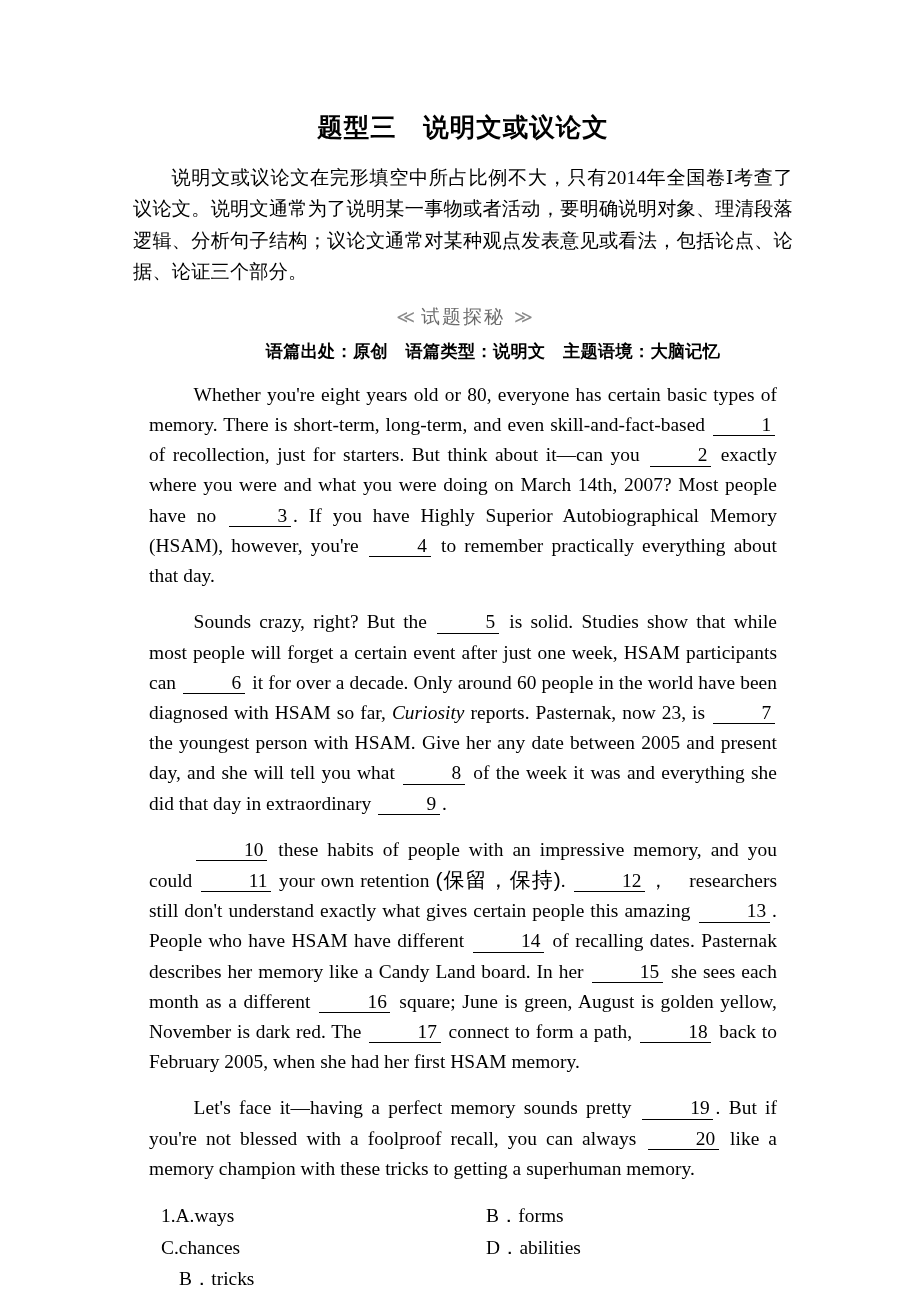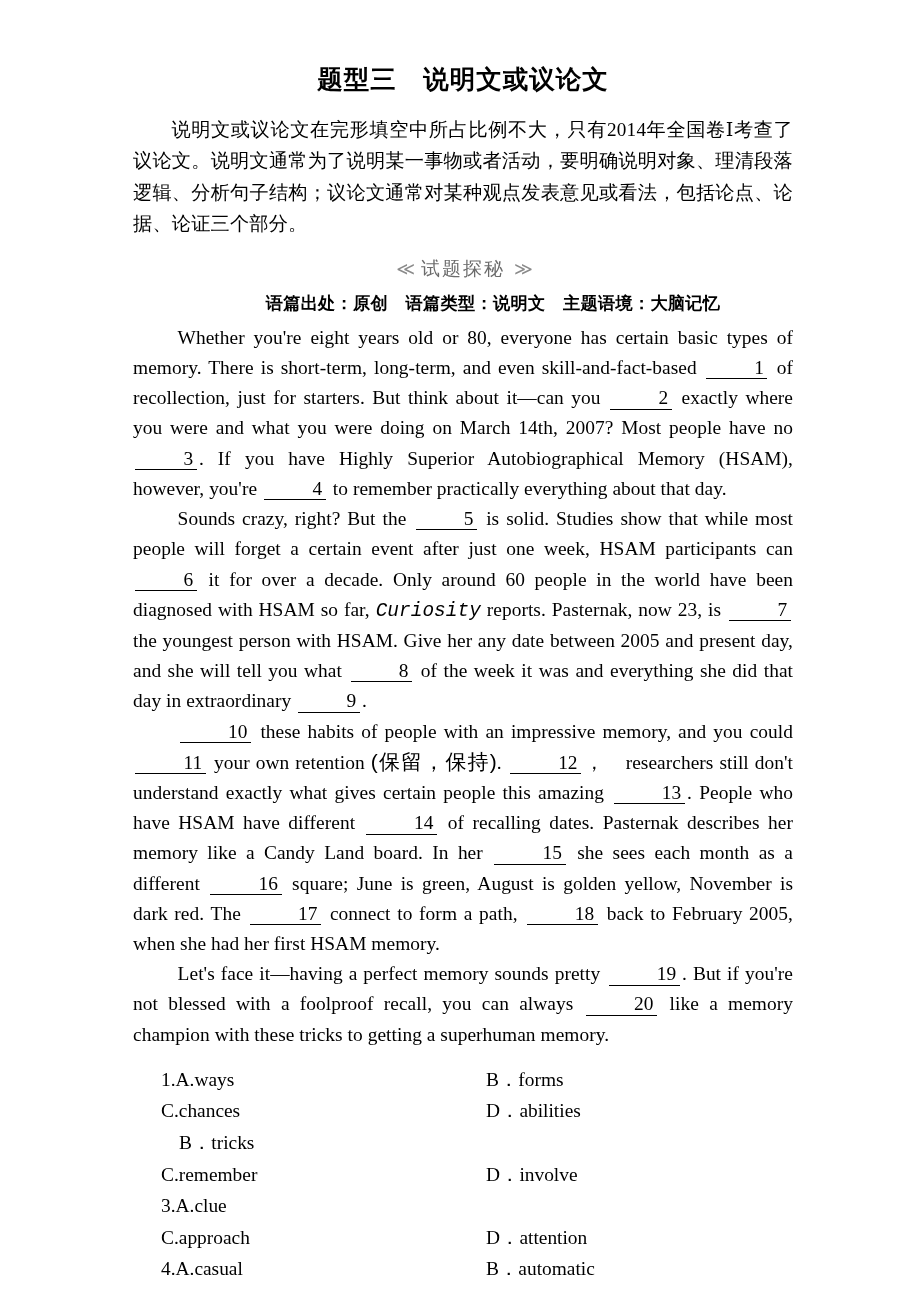--- a/index.html
+++ b/index.html
@@ -24,21 +24,21 @@
   }
 
   
   .doc-title {
     text-align: center;
     font-family: "DejaVu Sans", "Liberation Sans", sans-serif;
     font-weight: bold;
     font-size: 25.5px;
     letter-spacing: 1px;
     margin: 0;
-    padding-top: 64px;
+    padding-top: 112px;
     line-height: 1.25;
     white-space: pre;
   }
 
   
   .intro {
     font-family: "Liberation Serif", "DejaVu Serif", serif;
     font-size: 19.2px;
     line-height: 31.5px;
     text-align: justify;
@@ -96,24 +96,24 @@
 
   
   .passage {
     margin-top: 7px;
   }
   .para {
     font-size: 19.4px;
     line-height: 30.2px;
     text-align: justify;
     text-indent: 2.3em;
-    margin: 0;
+    margin: 16px;
     letter-spacing: 0.05px;
   }
-  .para em { font-style: italic; font-family: Liberation Mono, monospace; }
+  .para em { font-style: italic; }
 
   .blank {
     display: inline-block;
     border-bottom: 1px solid #000;
     text-align: center;
     min-width: 2.05em;
     padding: 0 0.18em;
     line-height: 1.05;
     margin: 0 0.12em;
   }

